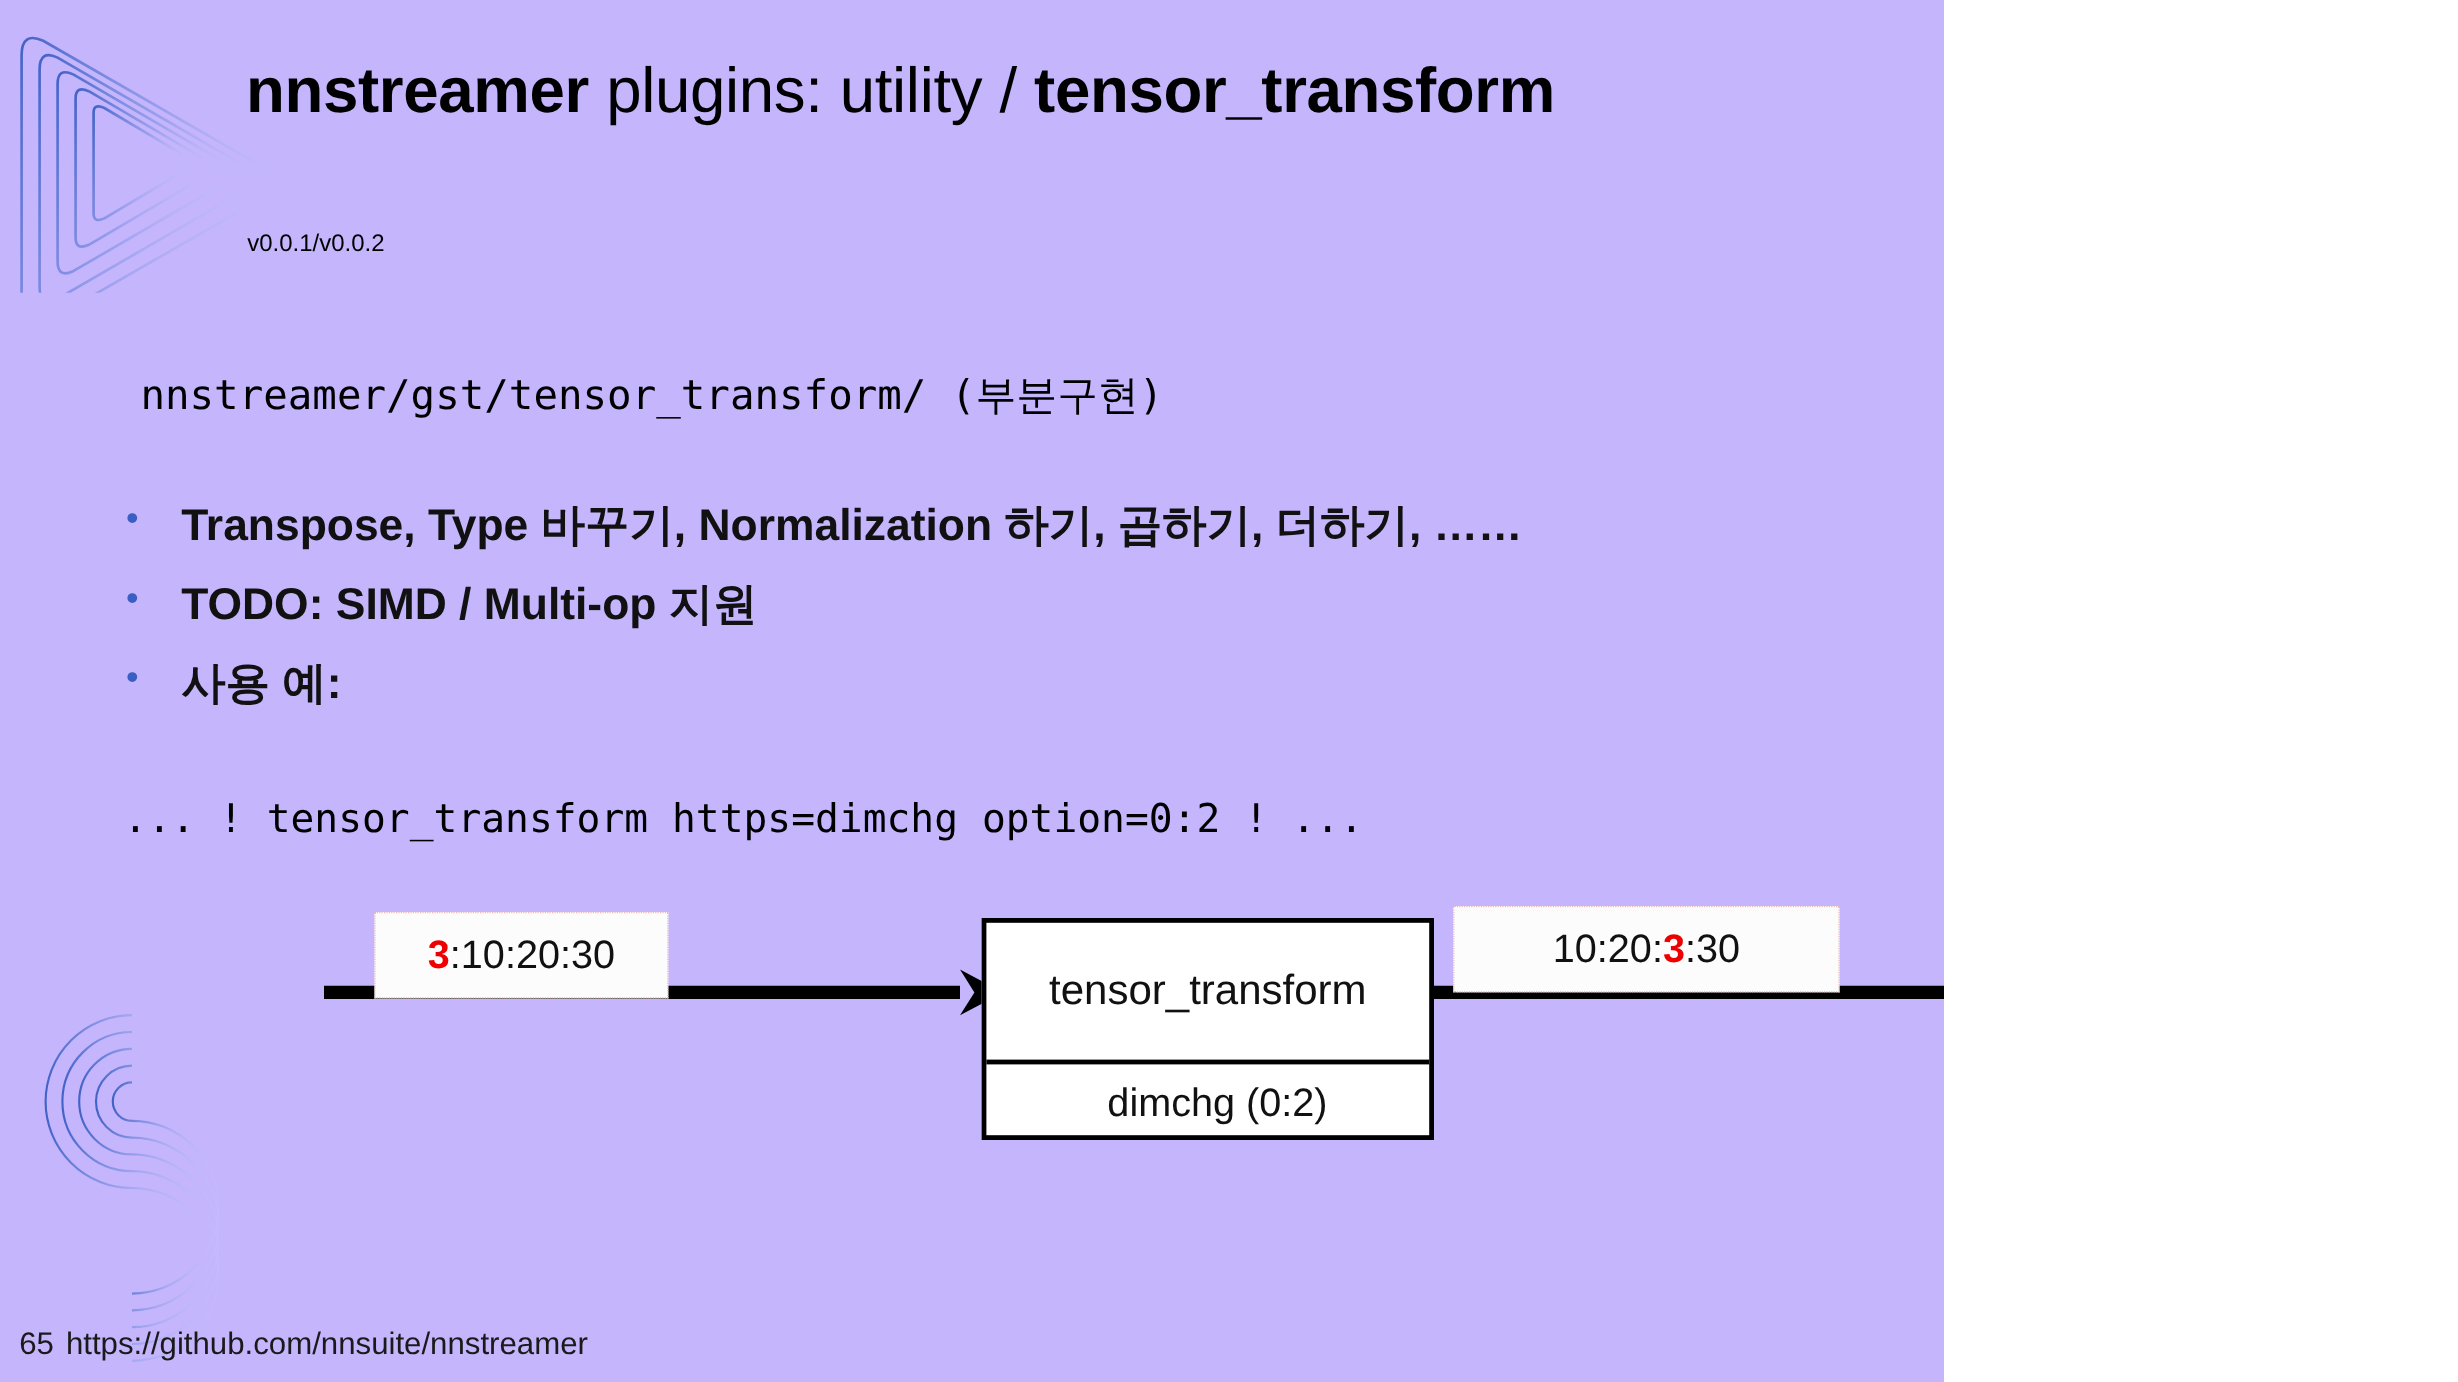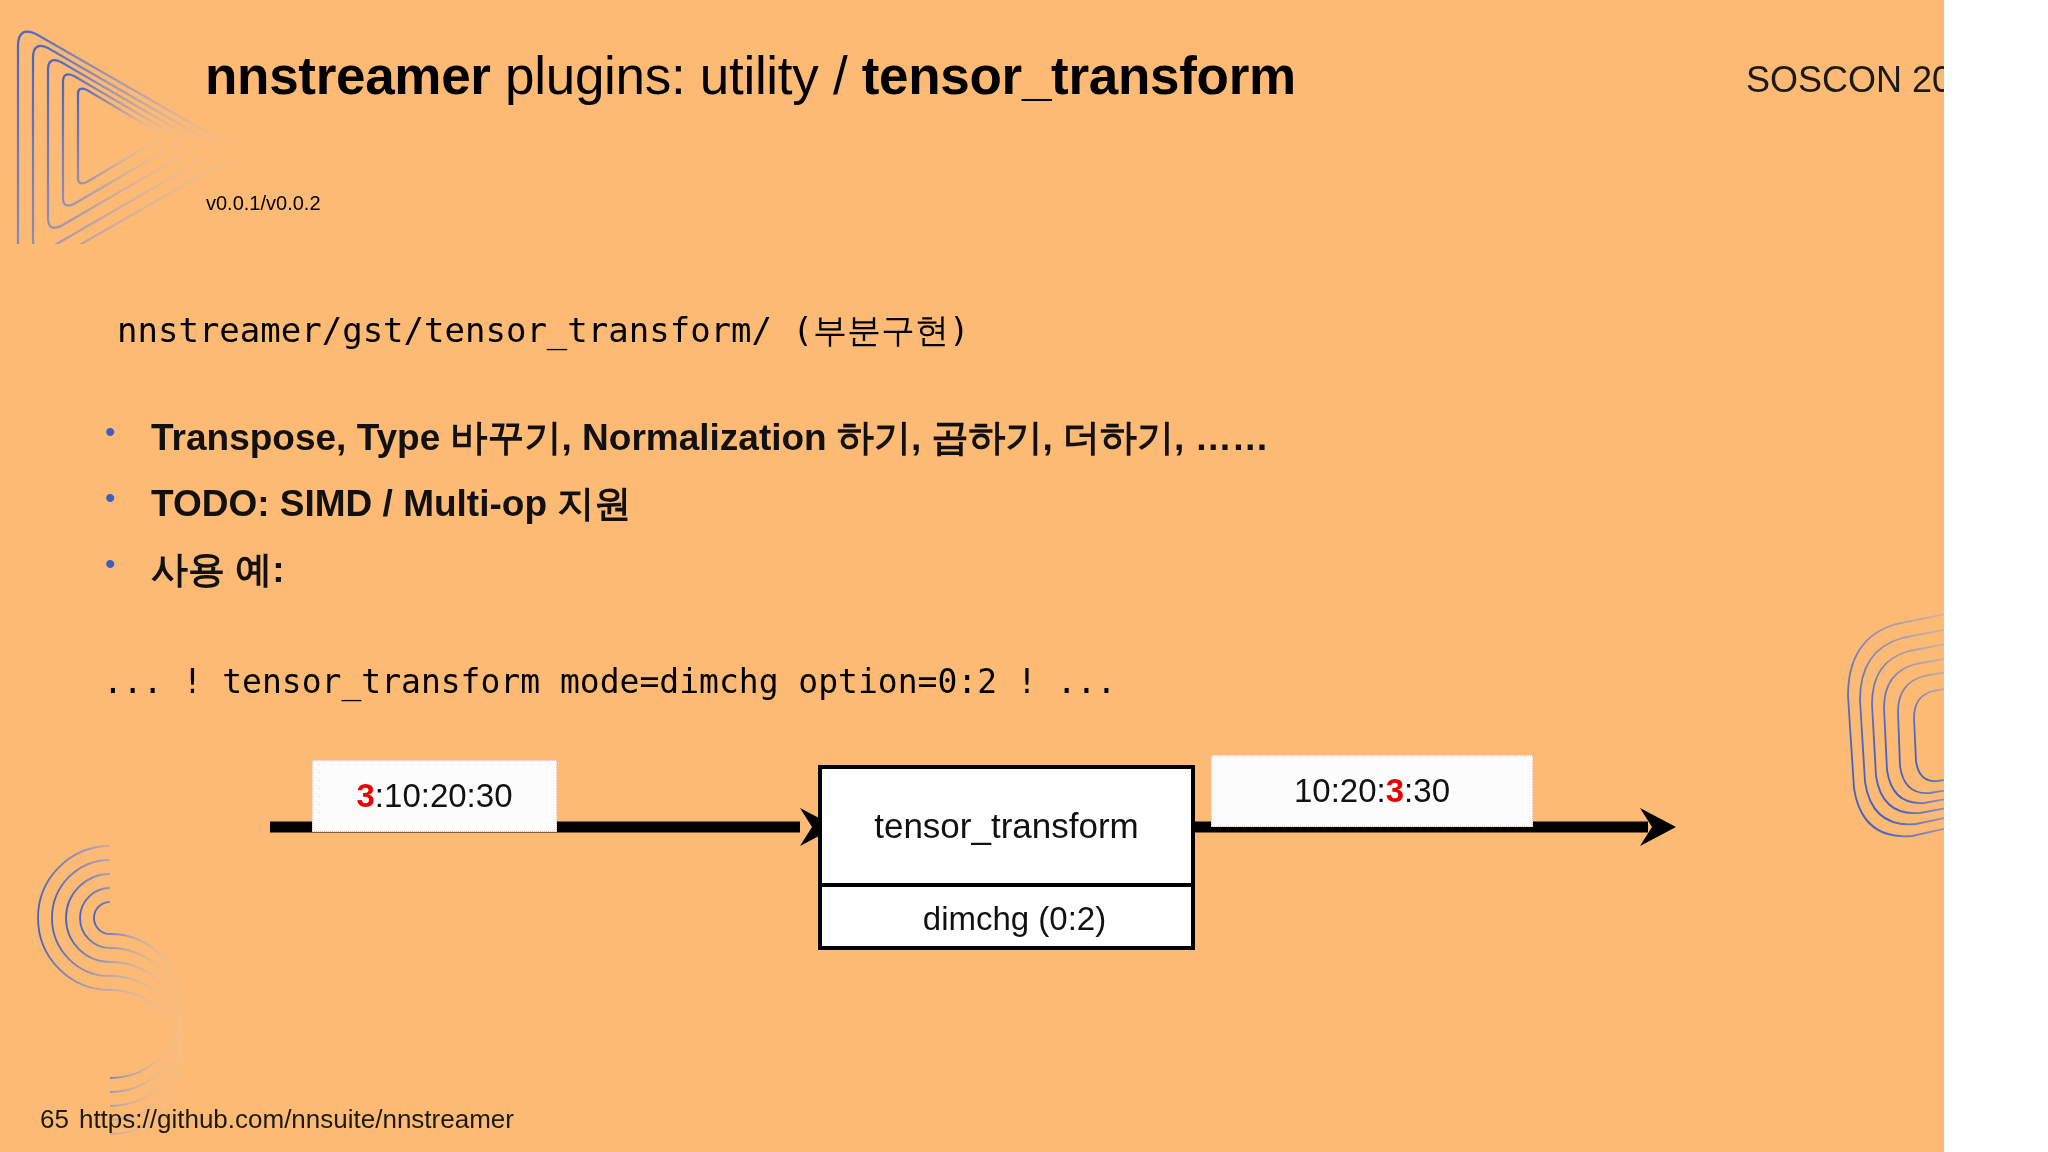--- a/index.html
+++ b/index.html
@@ -6,24 +6,24 @@
     margin: 0;
     padding: 0;
     background: #ffffff;
   }
   body {
     font-family: "Liberation Sans", sans-serif;
     color: #000000;
   }
   #slide {
     position: relative;
-    width: 1944px;
+    width: 1620px;
     height: 1152px;
     overflow: hidden;
-    background: #fdba74;
+    background: #c4b5fd;
   }
 
   
   .deco {
     position: absolute;
     pointer-events: none;
   }
   #deco-topleft  { left: -22px;  top: -6px;   width: 250px; height: 250px; }
   #deco-bottomleft { left: 14px; top: 838px; width: 210px; height: 310px; }
   #deco-right    { left: 1826px; top: 598px;  width: 230px; height: 250px; }
@@ -184,21 +184,20 @@
 
   
   #footer {
     position: absolute;
     left: 16px;
     top: 1103px;
     font-size: 26px;
     line-height: 32px;
     white-space: nowrap;
     color: #1a1a1a;
-    margin-left: 24px;
   }
   #footer .page-no { margin-right: 10px; }
 </style>
 </head>
 <body>
 
 <div id="slide">
 
   <div class="deco" id="deco-topleft">
     <svg width="250" height="250" viewBox="0 0 250 250" fill="none">
@@ -276,21 +275,21 @@
     <div class="bullet-row">
       <span class="bullet-dot">•</span>
       <span class="bullet-text">TODO: SIMD / Multi-op 지원</span>
     </div>
     <div class="bullet-row">
       <span class="bullet-dot">•</span>
       <span class="bullet-text">사용 예:</span>
     </div>
   </div>
 
-  <div id="pipeline-code">... ! tensor_transform mode=dimchg option=0:2 ! ...</div>
+  <div id="pipeline-code">... ! tensor_transform https=dimchg option=0:2 ! ...</div>
 
   <div id="diagram">
 
     <svg width="2048" height="280" viewBox="0 0 2048 280">
 
       <g stroke="#000000" stroke-width="11" fill="#000000">
         <line x1="270" y1="107" x2="800" y2="107"></line>
       </g>
       <polygon points="800,88 836,107 800,126 812,107" fill="#000000"></polygon>
 

